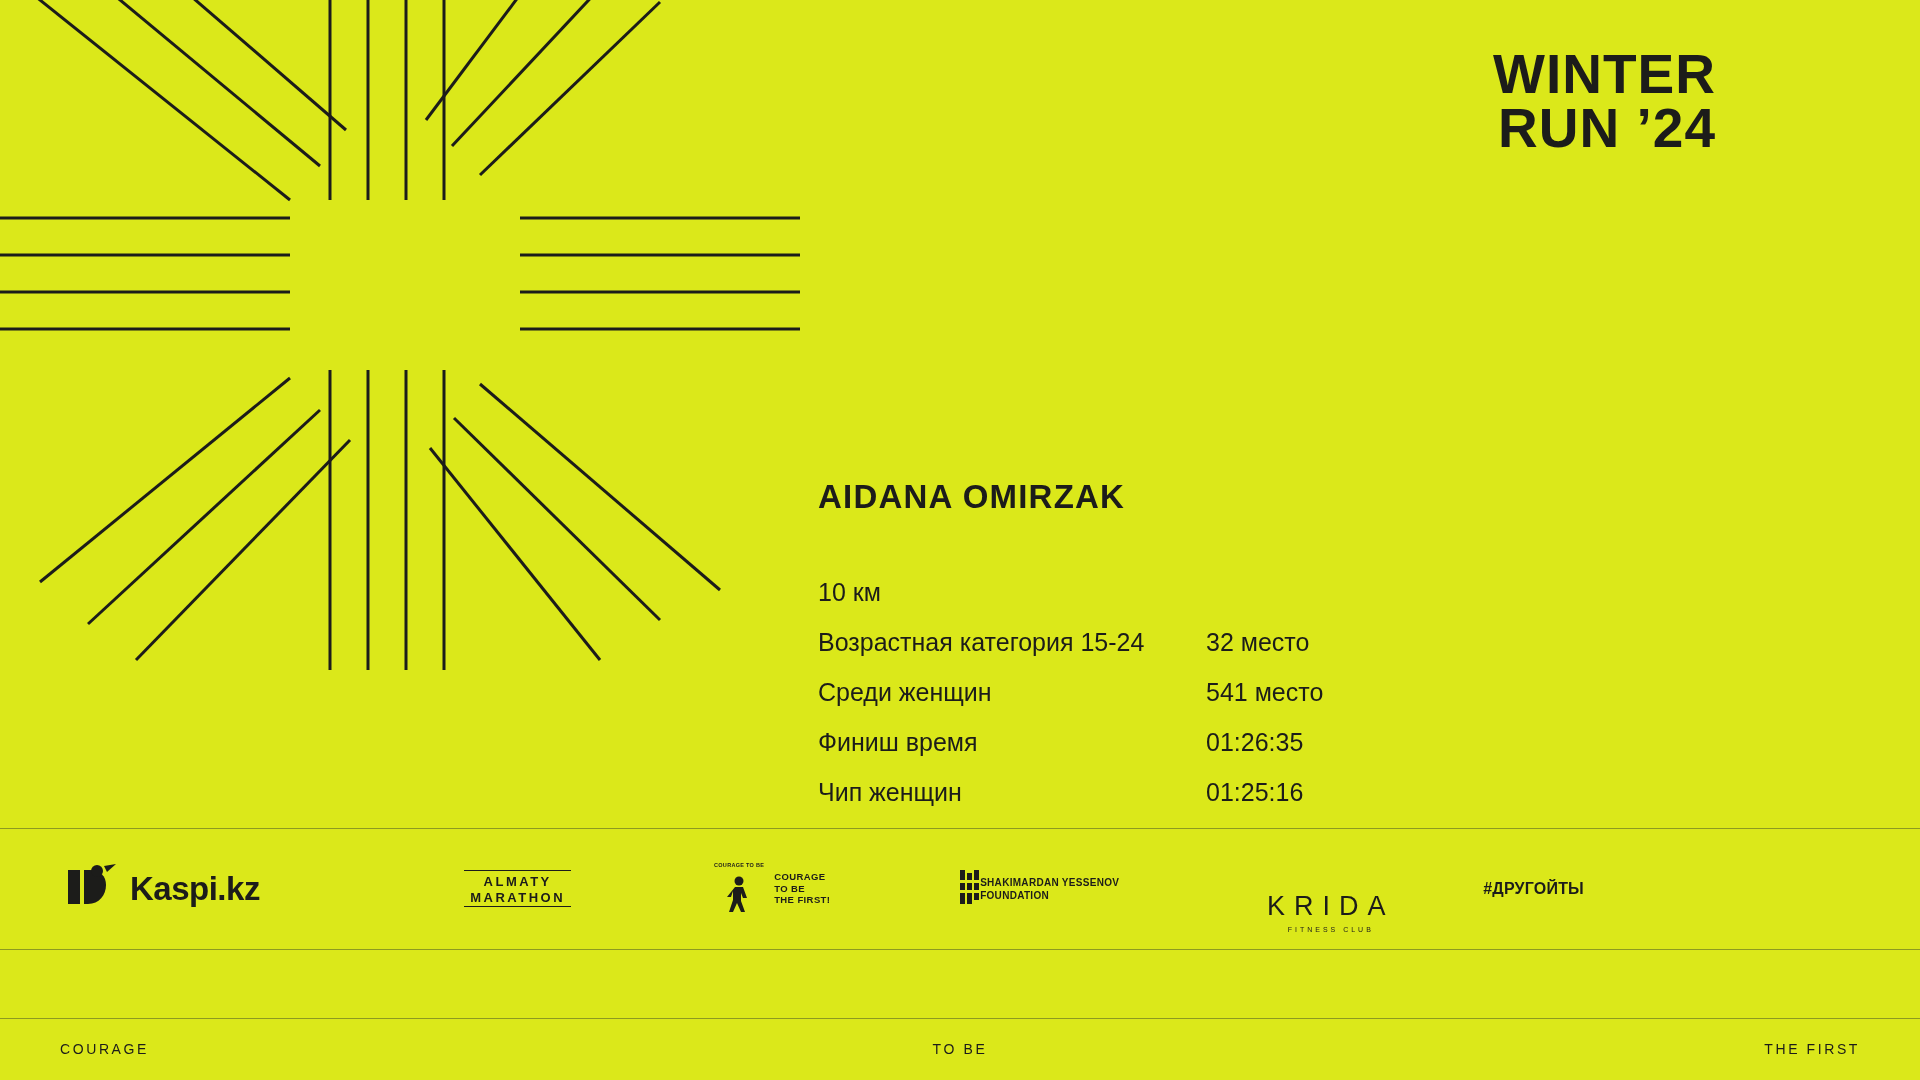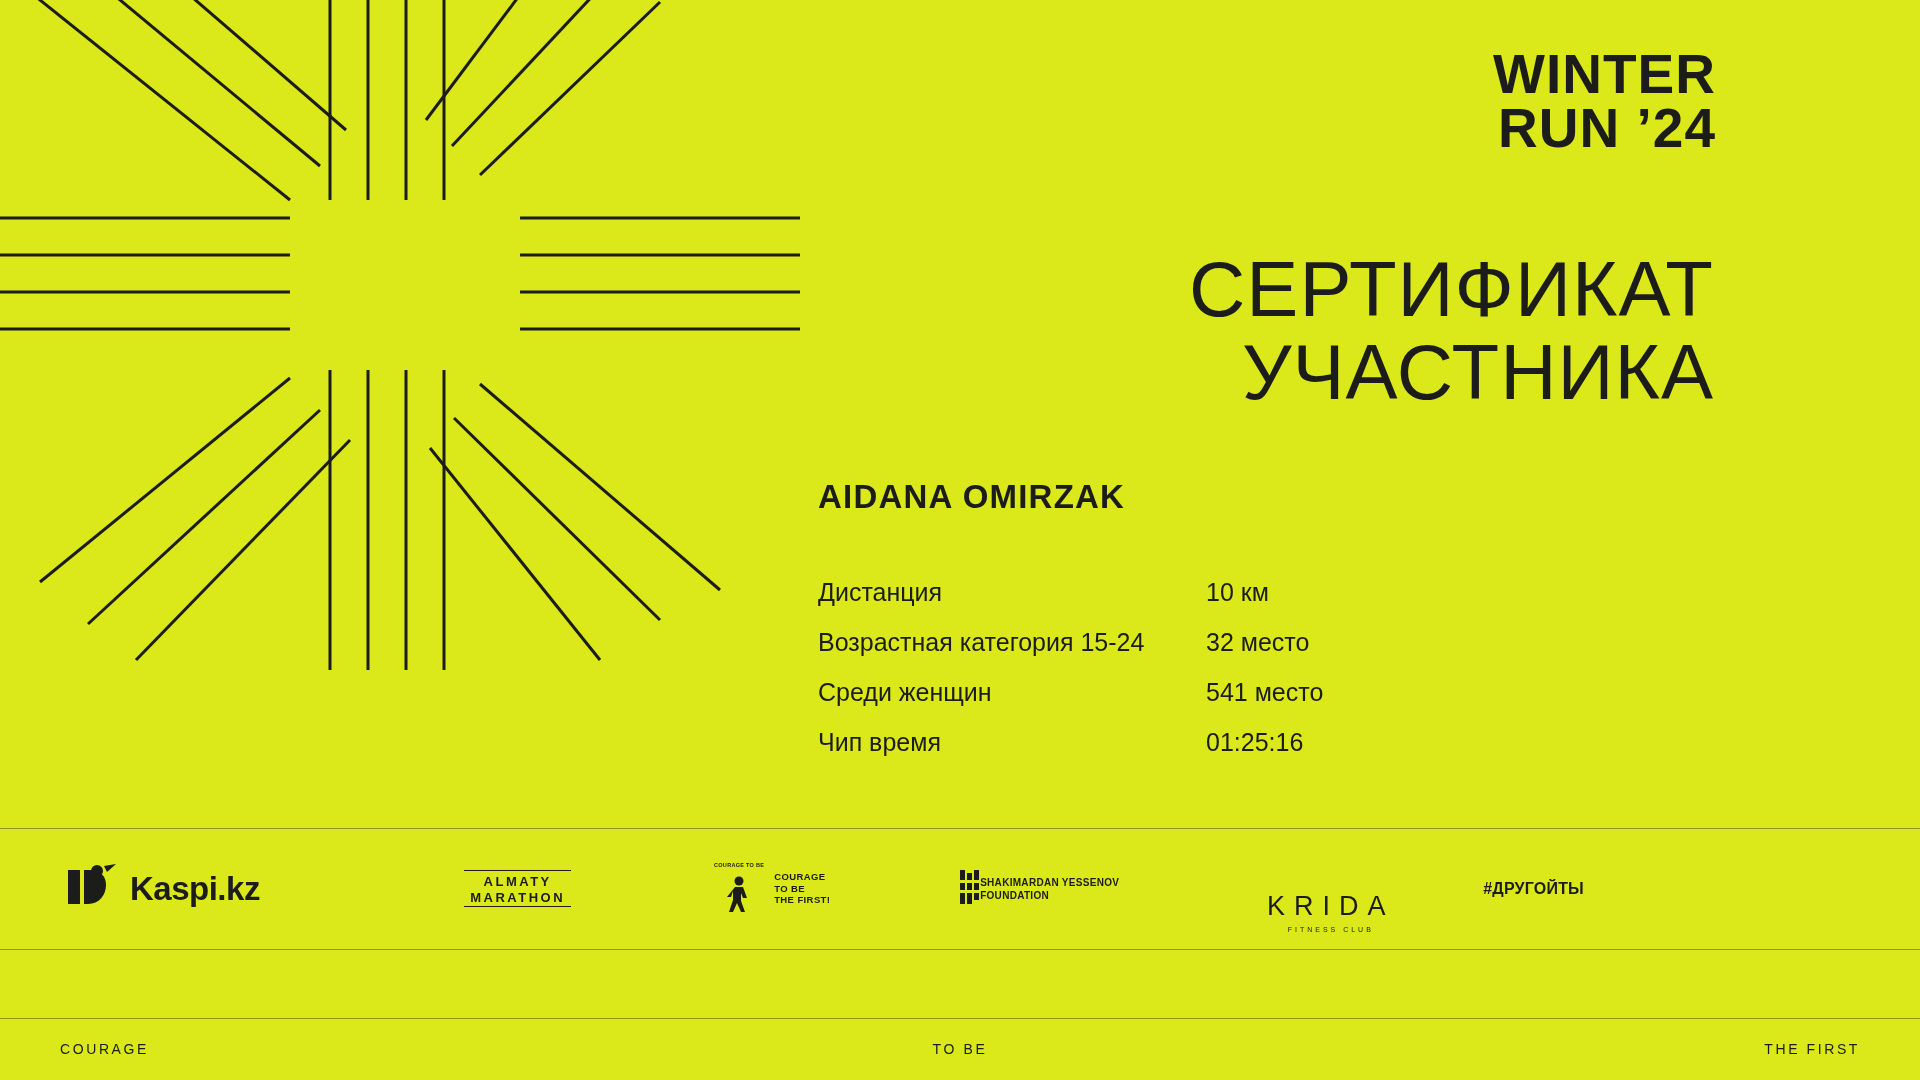--- a/index.html
+++ b/index.html
@@ -247,40 +247,41 @@
 
       <line x1="520" y1="414" x2="760" y2="620"></line>
       <line x1="494" y1="448" x2="700" y2="650"></line>
       <line x1="470" y1="478" x2="640" y2="690"></line>
     </svg>
   </div>
 
   <div class="event-title">WINTER
 RUN ’24</div>
 
-  <div class="cert-heading">СЕРТИФИКАТ
-УЧАСТНИКА</div>
 
   <div class="athlete-name">AIDANA OMIRZAK</div>
 
   <div class="stats">
     <div class="stat-row">
-      <div class="stat-label">Дистанция</div>
       <div class="stat-value">10 км</div>
     </div>
     <div class="stat-row">
       <div class="stat-label">Возрастная категория 15-24</div>
       <div class="stat-value">32 место</div>
     </div>
     <div class="stat-row">
       <div class="stat-label">Среди женщин</div>
       <div class="stat-value">541 место</div>
     </div>
     <div class="stat-row">
-      <div class="stat-label">Чип время</div>
+      <div class="stat-label">Финиш время</div>
+      <div class="stat-value">01:26:35</div>
+    </div>
+    <div class="stat-row">
+      <div class="stat-label">Чип женщин</div>
       <div class="stat-value">01:25:16</div>
     </div>
   </div>
 </div>
 
 <div class="rule rule-1"></div>
 <div class="rule rule-2"></div>
 <div class="rule rule-3"></div>
 
 <div class="sponsors">

